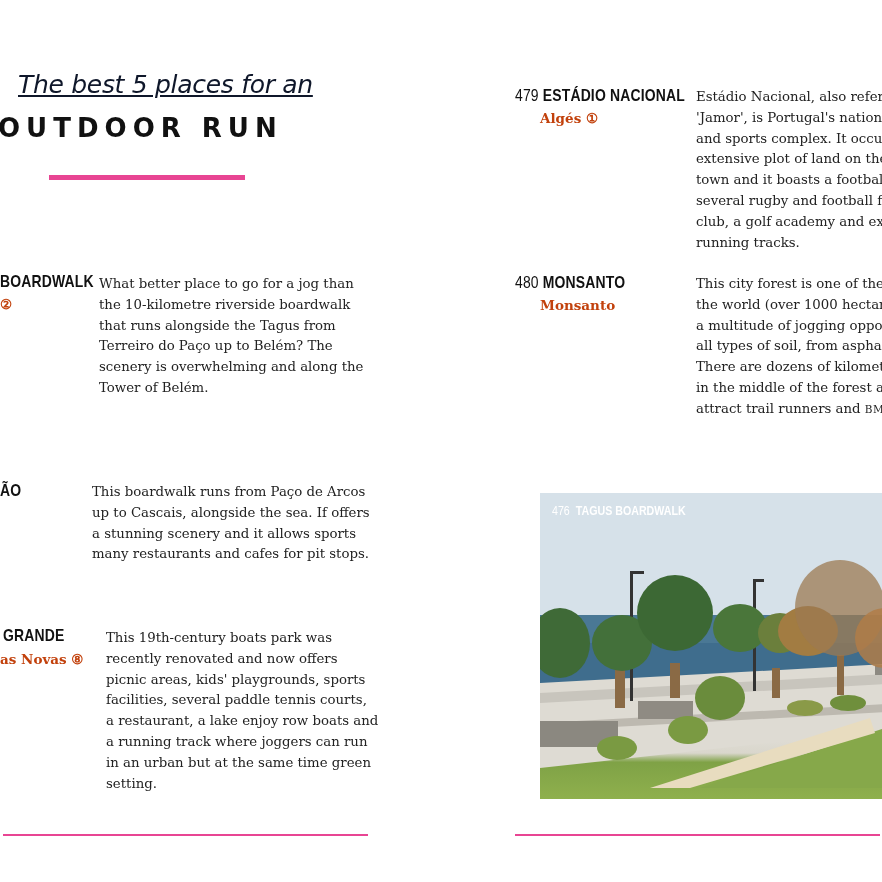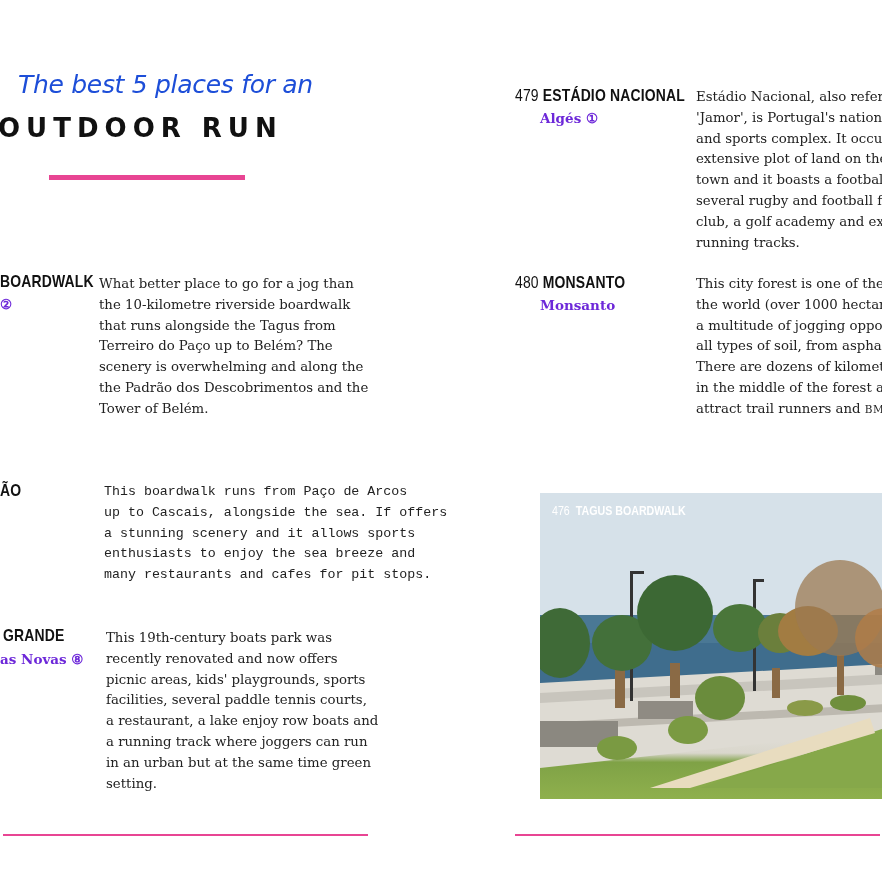--- a/index.html
+++ b/index.html
@@ -1,35 +1,35 @@
 <!DOCTYPE html>
 <html><head>
 <meta charset="utf-8">
 <style>
   html, body { margin:0; padding:0; background:#ffffff; }
   body { width:882px; height:882px; position:relative; overflow:hidden; color:#1a1a1a; }
   .abs { position:absolute; }
   .title-italic {
     font-family: "DejaVu Sans", sans-serif; font-style: italic; font-weight: 500;
-    font-size: 25px; color:#1d4ed8; white-space:nowrap; letter-spacing:-0.3px;
+    font-size: 25px; color:#0f172a; white-space:nowrap; letter-spacing:-0.3px;text-decoration:underline;
   }
   .title-caps {
     font-family: "DejaVu Sans", sans-serif; font-weight: bold;
     font-size: 26px; letter-spacing: 6px; color:#111; white-space:nowrap;
   }
   .pink-bar { background:#e84593; }
   .entry-name {
     font-family: "Liberation Sans", sans-serif; font-weight:bold; font-size:17px;
     color:#111; white-space:nowrap; transform: scaleX(0.82); transform-origin:left top;
     letter-spacing:0.2px;
   }
   .entry-num { font-weight:normal; }
   .entry-loc {
     font-family: "DejaVu Serif", serif; font-weight:bold; font-size:13.5px;
-    color:#6d28d9; white-space:nowrap;
+    color:#c2410c; white-space:nowrap;
   }
   .body-text {
     font-family: "DejaVu Serif", serif; font-size:13.3px; line-height:20.8px;
     color:#222; white-space:nowrap;
   }
   .body-text div { height:20.8px; }
   .smallcaps { font-size:10.5px; letter-spacing:0.5px; }
   .photo {
     left:540px; top:493px; width:367px; height:306px; overflow:hidden;
     background: linear-gradient(#d9e3ea 0%, #cfdce6 40%, #4f7a98 45%, #3e6c8c 60%, #c9c9c3 62%, #e6e4de 75%, #d9d6cc 85%, #7fa246 88%, #8fb04d 100%);
@@ -47,30 +47,28 @@
 <div class="abs pink-bar" style="left:49px; top:175px; width:196px; height:5px;"></div>
 
 <div class="abs entry-name" style="left:0px; top:272px;">BOARDWALK</div>
 <div class="abs entry-loc" style="left:0px; top:296px;">②</div>
 <div class="abs body-text" style="left:99px; top:274px;">
   <div>What better place to go for a jog than</div>
   <div>the 10-kilometre riverside boardwalk</div>
   <div>that runs alongside the Tagus from</div>
   <div>Terreiro do Paço up to Belém? The</div>
   <div>scenery is overwhelming and along the</div>
-  <div>the Padrão dos Descobrimentos and the</div>
   <div>Tower of Belém.</div>
 </div>
 
 <div class="abs entry-name" style="left:0px; top:481px;">ÃO</div>
-<div class="abs body-text" style="left:104px; top:482px;font-family:Liberation Mono, monospace;">
+<div class="abs body-text" style="left:92px; top:482px;">
   <div>This boardwalk runs from Paço de Arcos</div>
   <div>up to Cascais, alongside the sea. If offers</div>
   <div>a stunning scenery and it allows sports</div>
-  <div>enthusiasts to enjoy the sea breeze and</div>
   <div>many restaurants and cafes for pit stops.</div>
 </div>
 
 <div class="abs entry-name" style="left:3px; top:626px;">GRANDE</div>
 <div class="abs entry-loc" style="left:0px; top:651px;">as Novas ⑧</div>
 <div class="abs body-text" style="left:106px; top:628px;">
   <div>This 19th-century boats park was</div>
   <div>recently renovated and now offers</div>
   <div>picnic areas, kids' playgrounds, sports</div>
   <div>facilities, several paddle tennis courts,</div>

